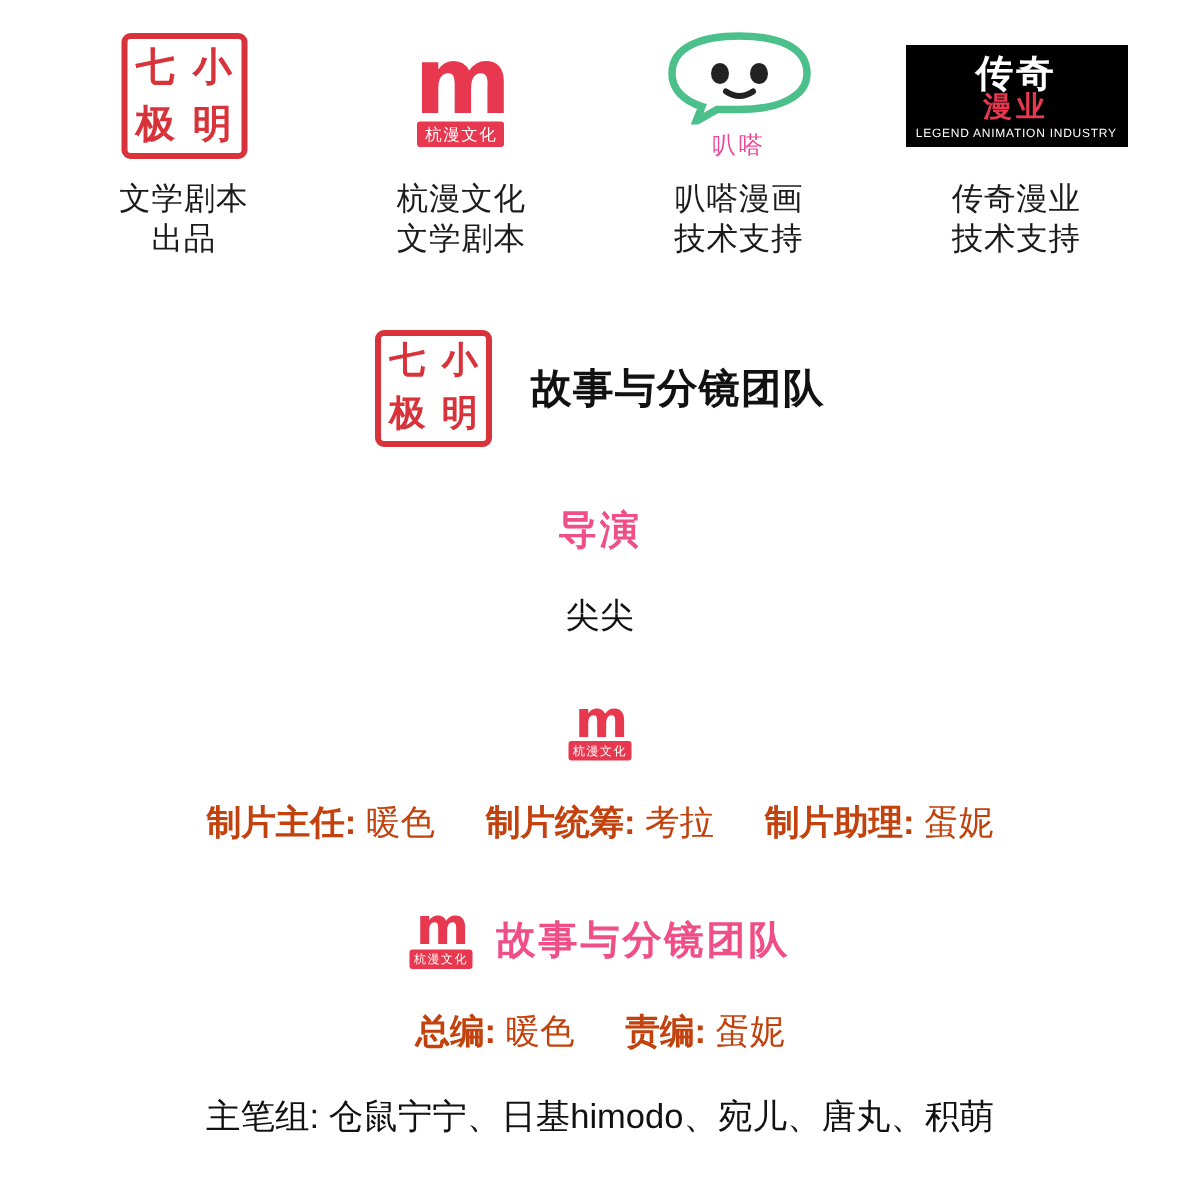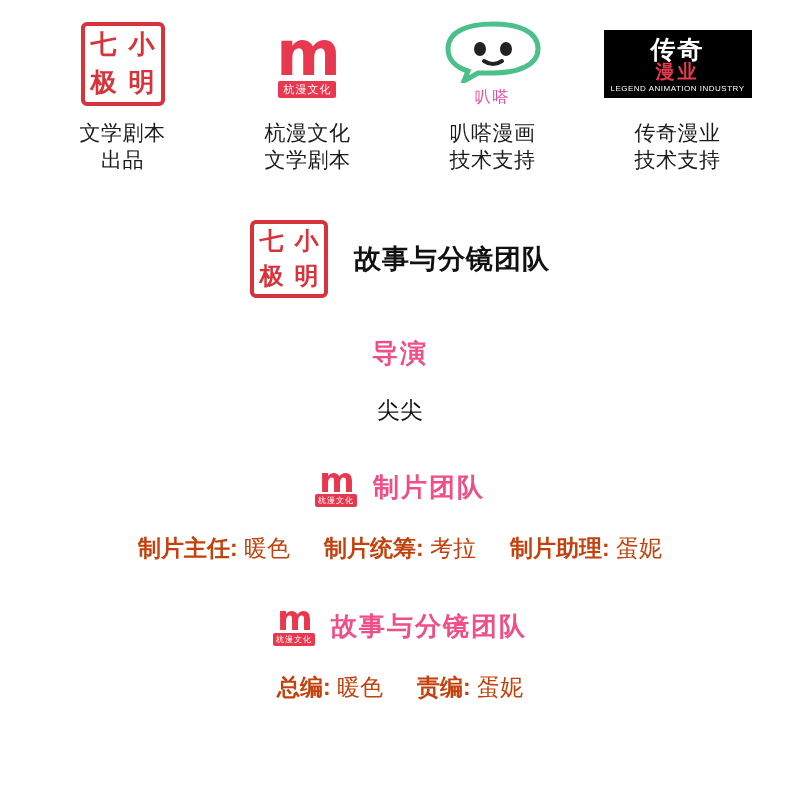--- a/index.html
+++ b/index.html
@@ -309,21 +309,20 @@
       <div class="section-title">导演</div>
       <div class="section-name">尖尖</div>
     </div>
 
     <div>
       <div class="section-head">
         <div class="mini-m">
           <div class="m-mark">m</div>
           <div class="m-sub">杭漫文化</div>
         </div>
-        <div class="section-title">制片团队</div>
       </div>
       <div class="crew-line">
         <div class="crew-item">
           <b>制片主任:</b>
           <span>暖色</span>
         </div>
         <div class="crew-item">
           <b>制片统筹:</b>
           <span>考拉</span>
         </div>
@@ -345,16 +344,17 @@
       <div class="crew-line">
         <div class="crew-item">
           <b>总编:</b>
           <span>暖色</span>
         </div>
         <div class="crew-item">
           <b>责编:</b>
           <span>蛋妮</span>
         </div>
       </div>
+      <div class="crew-single">主笔组: 仓鼠宁宁、日基himodo、宛儿、唐丸、积萌</div>
     </div>
 
   </div>
 </div>
 
 </body></html>

